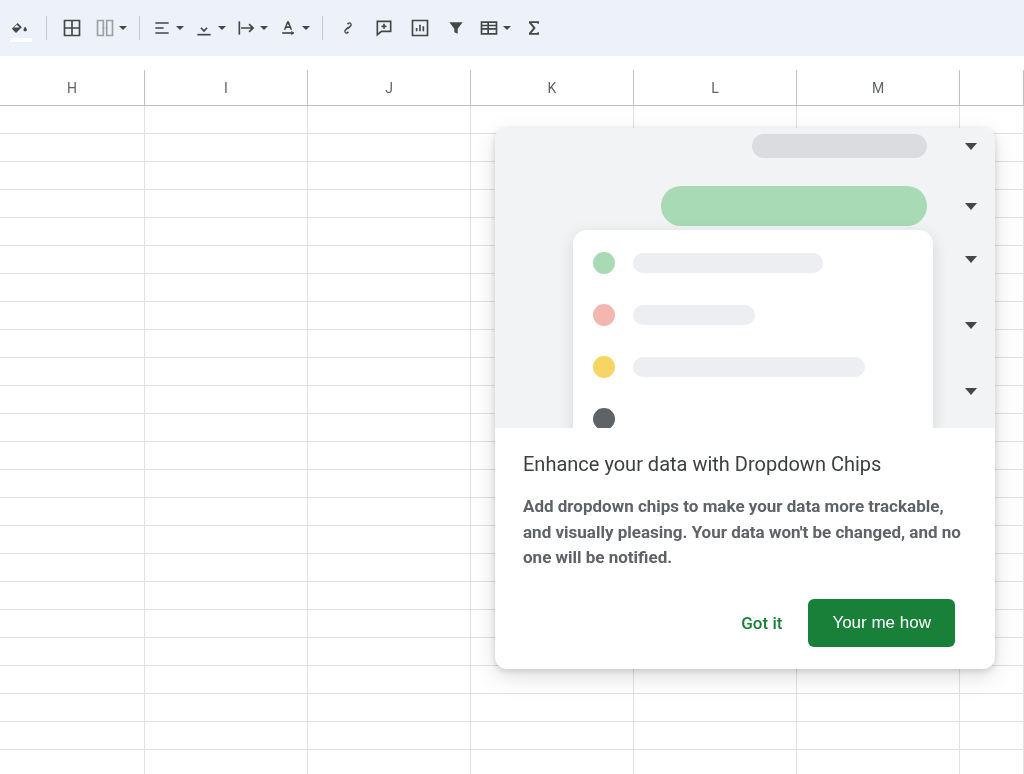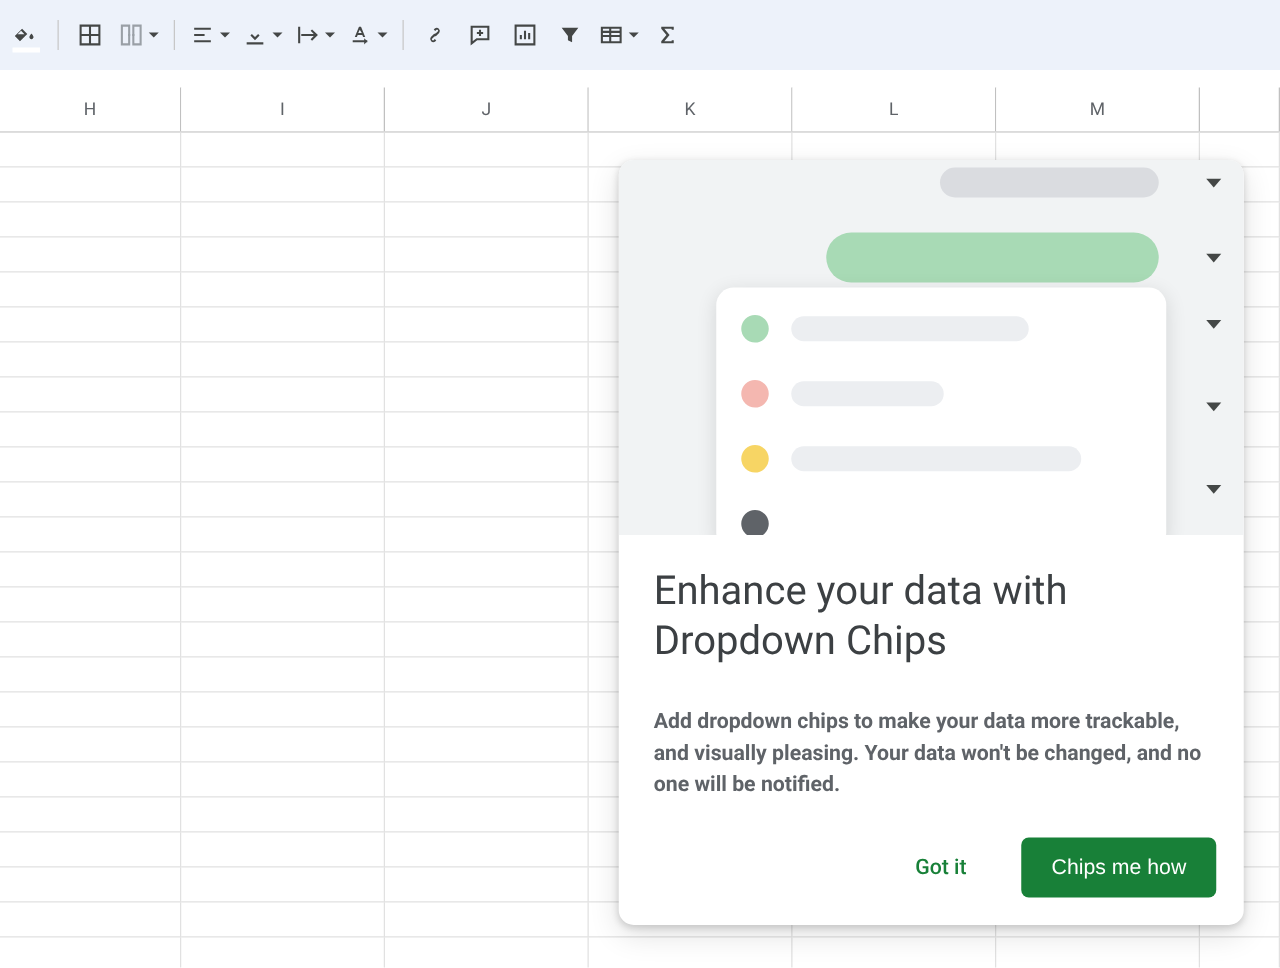--- a/index.html
+++ b/index.html
@@ -179,39 +179,39 @@
       background: #eceef1;
     }
     .ill-bar.w1 { width: 190px; }
     .ill-bar.w2 { width: 122px; }
     .ill-bar.w3 { width: 232px; }
 
     .promo-body {
       padding: 24px 28px 22px 28px;
     }
     .promo-title {
-      font-size: 32px;
+      font-size: 20px;
       color: #3c4043;
       font-weight: 400;
       line-height: 1.25;
-      margin-bottom: 33px;
+      margin-bottom: 17px;
     }
     .promo-text {
       font-size: 17px;
       color: #5f6368;
       line-height: 1.5;
       font-weight: 700;
     }
 
     .promo-actions {
       display: flex;
       justify-content: flex-end;
       align-items: center;
-      gap: 28px;
-      padding: 6px 22px 22px 22px;
+      gap: 10px;
+      padding: 6px 40px 22px 22px;
     }
     .btn-flat {
       color: #188038;
       font-size: 17px;
       font-weight: 500;
       padding: 12px 16px;
       border-radius: 4px;
       cursor: pointer;
     }
     .btn-primary {
@@ -599,15 +599,15 @@
     </div>
   </div>
 
   <div class="promo-body">
     <div class="promo-title">Enhance your data with Dropdown Chips</div>
     <div class="promo-text">Add dropdown chips to make your data more trackable, and visually pleasing. Your data won't be changed, and no one will be notified.</div>
   </div>
 
   <div class="promo-actions">
     <div class="btn-flat">Got it</div>
-    <button class="btn-primary">Chips me how</button>
+    <button class="btn-primary">Your me how</button>
   </div>
 </div>
 
 </body></html>

